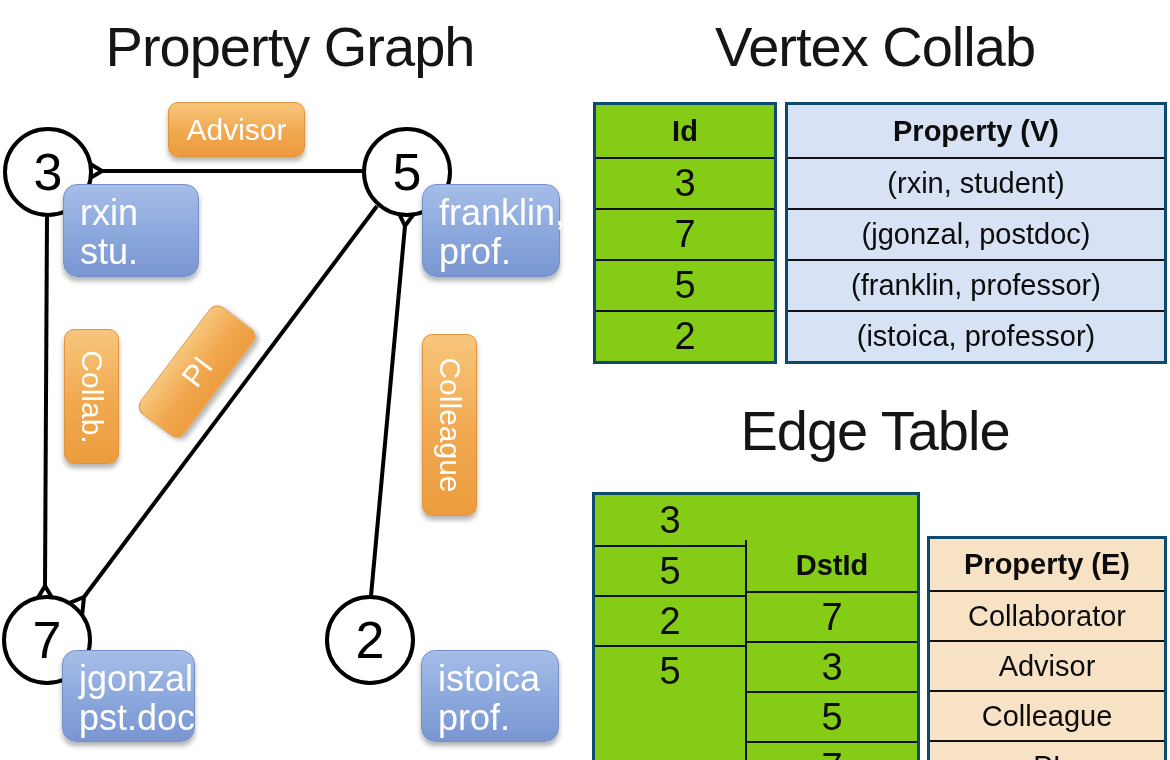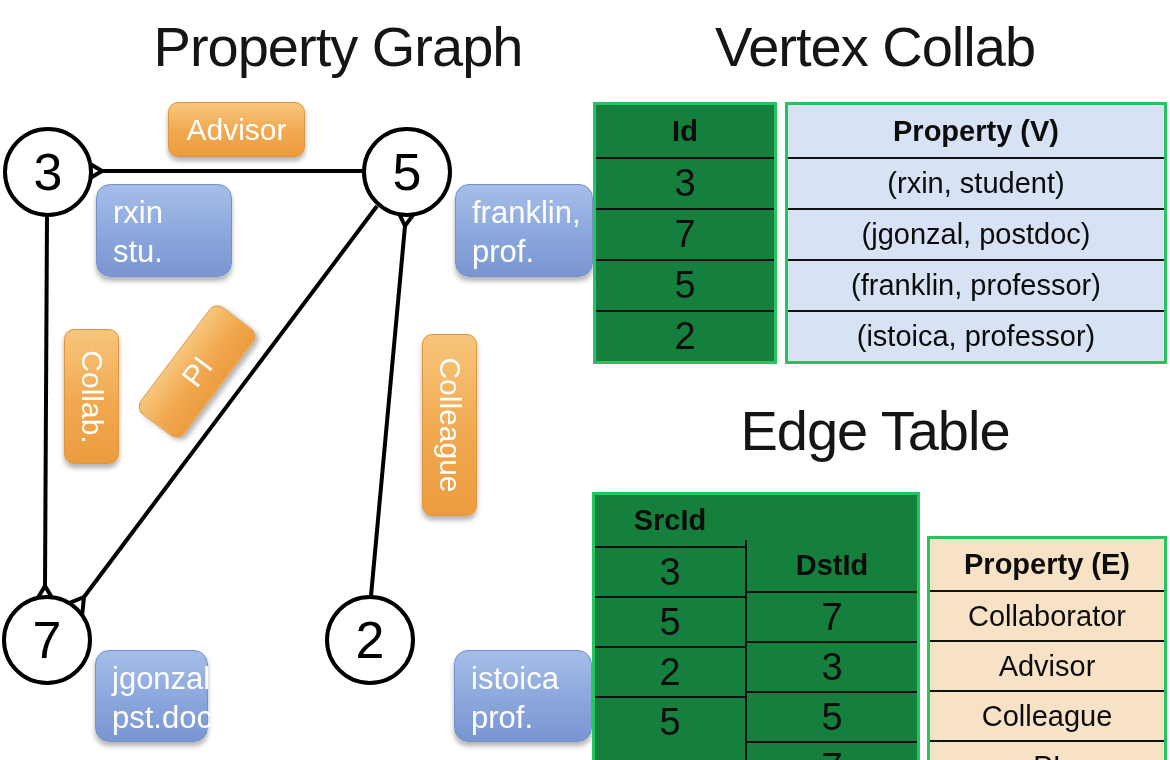--- a/index.html
+++ b/index.html
@@ -2,48 +2,48 @@
 <html><head>
 <meta charset="utf-8">
 <style>
   html,body{margin:0;padding:0;background:#ffffff;}
   body{width:1170px;height:760px;position:relative;overflow:hidden;
        font-family:"Liberation Sans",sans-serif;color:#111;}
 
   
   .big-title{position:absolute;text-align:center;font-size:56px;font-weight:400;
              letter-spacing:-1px;color:#151515;white-space:nowrap;}
-  #graph-title{left:0;top:14px;width:580px;padding-left:48px;}
+  #graph-title{left:0;top:14px;width:580px;}
   #vertex-title{left:580px;top:14px;width:590px;}
   #edge-title{left:580px;top:398px;width:590px;}
 
   
   #graph-panel{position:absolute;left:0;top:0;width:580px;height:760px;}
   #edge-svg{position:absolute;left:0;top:0;}
 
   .gnode{position:absolute;width:90px;height:90px;border:4px solid #000;border-radius:50%;
          background:#fff;box-sizing:border-box;display:flex;align-items:center;justify-content:center;}
   .gnode .num{font-size:52px;font-weight:400;color:#000;line-height:1;}
 
   .vprop-box{position:absolute;border-radius:14px;box-sizing:border-box;
              background:linear-gradient(180deg,#a6bde8 0%,#8aa7dc 55%,#7a96d2 100%);
              border:1px solid #7490c8;box-shadow:0 4px 5px rgba(0,0,0,.30);
-             color:#fff;font-size:31px;line-height:39px;padding:8px 0 0 16px;margin-left:33px;}
+             color:#fff;font-size:36px;line-height:39px;padding:8px 0 0 16px;}
 
   .elabel{position:absolute;border-radius:10px;box-sizing:border-box;
           background:linear-gradient(180deg,#f7c67c 0%,#f1a84f 55%,#ec9c3e 100%);
           border:1px solid #e0943c;box-shadow:0 4px 5px rgba(0,0,0,.30);
           color:#fff;font-size:30px;}
   .elabel .htext{position:absolute;left:0;top:50%;transform:translateY(-50%);
                  width:100%;text-align:center;white-space:nowrap;}
   .elabel .vtext{position:absolute;left:50%;top:50%;
                  transform:translate(-50%,-50%) rotate(90deg);white-space:nowrap;}
 
   
-  .subtable{position:absolute;border:3px solid #22c55e;box-sizing:border-box;background:#15803d;}
+  .subtable{position:absolute;border:3px solid #0c4a6e;box-sizing:border-box;background:#84cc16;}
   .cell{box-sizing:border-box;display:flex;align-items:center;justify-content:center;
         font-size:29px;color:#0c0c0c;}
   .cell + .cell{border-top:2px solid #111;}
   .cell.head{font-weight:700;font-size:29px;}
   .cell.num{font-size:38px;font-weight:400;}
   .vcell{height:51px;} .vcell.head{height:52px;}
   .ecell{height:50px;} .ecell.head{height:51px;}
   .bg-blue .cell{background:#d7e2f4;}
   .bg-tan .cell{background:#f7e2c6;}
   .twocol{display:flex;flex-direction:row;}
@@ -84,21 +84,21 @@
   </div>
 
   <div class="vprop-box" style="left:63px;top:184px;width:136px;height:93px;">
     <div>rxin</div>
     <div>stu.</div>
   </div>
   <div class="vprop-box" style="left:422px;top:184px;width:138px;height:93px;">
     <div>franklin,</div>
     <div>prof.</div>
   </div>
-  <div class="vprop-box" style="left:62px;top:650px;width:113px;height:92px;">
+  <div class="vprop-box" style="left:62px;top:650px;width:133px;height:92px;">
     <div>jgonzal,</div>
     <div>pst.doc.</div>
   </div>
   <div class="vprop-box" style="left:421px;top:650px;width:138px;height:92px;">
     <div>istoica</div>
     <div>prof.</div>
   </div>
 
   <div class="elabel" style="left:168px;top:102px;width:137px;height:55px;">
     <span class="htext">Advisor</span>
@@ -129,21 +129,20 @@
   <div class="cell vcell">(rxin, student)</div>
   <div class="cell vcell">(jgonzal, postdoc)</div>
   <div class="cell vcell">(franklin, professor)</div>
   <div class="cell vcell">(istoica, professor)</div>
 </div>
 
 <div id="edge-title" class="big-title">Edge Table</div>
 
 <div class="subtable twocol" style="left:592px;top:492px;width:328px;">
   <div class="col" style="width:150px;">
-    <div class="cell head ecell">SrcId</div>
     <div class="cell num ecell">3</div>
     <div class="cell num ecell">5</div>
     <div class="cell num ecell">2</div>
     <div class="cell num ecell">5</div>
   </div>
   <div class="col" style="flex:1;">
     <div class="cell head ecell">DstId</div>
     <div class="cell num ecell">7</div>
     <div class="cell num ecell">3</div>
     <div class="cell num ecell">5</div>

